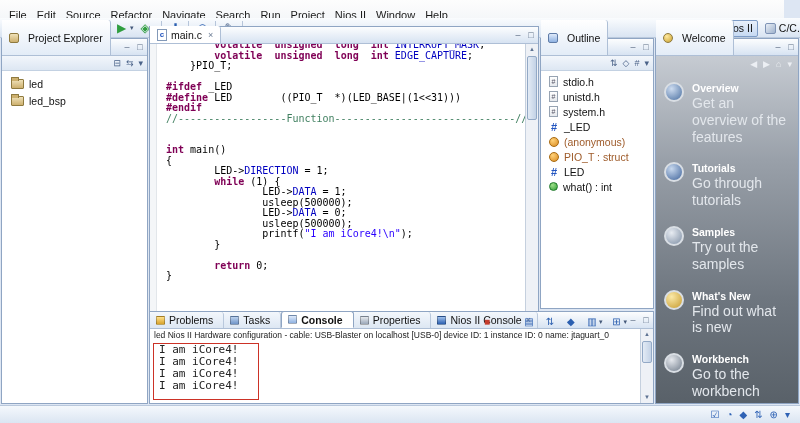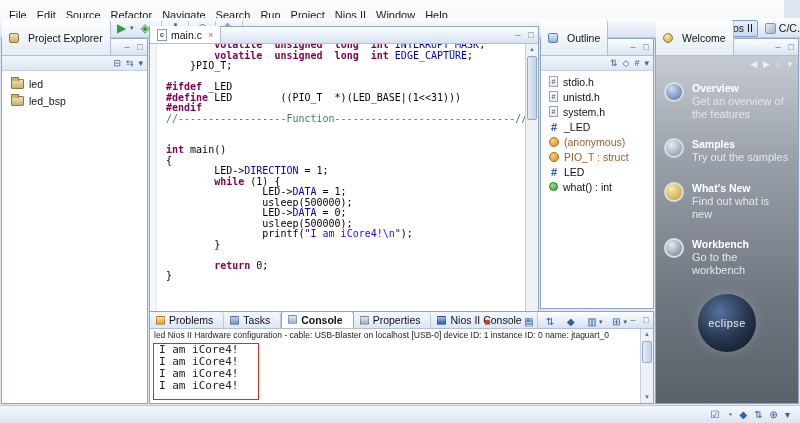--- a/index.html
+++ b/index.html
@@ -124,21 +124,21 @@
         padding-right:6px;color:#eff2f6;font-size:9px;opacity:.95}
   .wsections{padding:10px 0 0 0}
   .wsection{display:flex;gap:8px;align-items:flex-start;padding:0 8px;margin-bottom:17px}
   .wicon{width:20px;height:20px;border-radius:50%;border:2px solid #d9dee4;flex:0 0 auto}
   .wicon.overview{background:radial-gradient(circle at 35% 30%,#cddcf0,#4a6fa0)}
   .wicon.tutorials{background:radial-gradient(circle at 35% 30%,#c7d8ee,#3f639a)}
   .wicon.samples{background:radial-gradient(circle at 35% 30%,#e8ecf2,#7d8ea4)}
   .wicon.whatsnew{background:radial-gradient(circle at 35% 30%,#fbe9a8,#c69a2e)}
   .wicon.workbench{background:radial-gradient(circle at 35% 30%,#e6e9ee,#6f7b8a)}
   .wtitle{font-size:10.5px;font-weight:bold;color:#fff}
-  .wdesc{font-size:11px;color:#e3e7ec;line-height:1.2;margin-top:1px}
+  .wdesc{font-size:14px;color:#e3e7ec;line-height:1.2;margin-top:1px}
   .wlogo{width:58px;height:58px;border-radius:50%;margin:2px auto 0;
          background:radial-gradient(circle at 38% 30%,#55719c 0%,#27374f 50%,#0d1420 100%);
          display:flex;align-items:center;justify-content:center;box-shadow:0 0 12px rgba(210,220,240,.25)}
   .wlogo span{color:#e8ecf4;font-size:11px;letter-spacing:.5px}
 
   
   .console{left:149px;top:311px;width:505px;height:93px}
   .ctabs{display:flex;align-items:flex-end;height:100%}
   .ctab{height:16px;display:flex;align-items:center;gap:4px;padding:0 6px;font-size:10.5px;
         border-right:1px solid #b9c8dc;background:linear-gradient(#f3f7fc,#dde7f3);
@@ -441,20 +441,27 @@
       <div class="wsections">
 
       <div class="wsection">
             <span class="wicon overview"></span>
             <div>
               <div class="wtitle">Overview</div>
               <div class="wdesc">Get an overview of the features</div>
             </div>
           </div>
           <div class="wsection">
+            <span class="wicon tutorials"></span>
+            <div>
+              <div class="wtitle">Tutorials</div>
+              <div class="wdesc">Go through tutorials</div>
+            </div>
+          </div>
+          <div class="wsection">
             <span class="wicon samples"></span>
             <div>
               <div class="wtitle">Samples</div>
               <div class="wdesc">Try out the samples</div>
             </div>
           </div>
           <div class="wsection">
             <span class="wicon whatsnew"></span>
             <div>
               <div class="wtitle">What's New</div>

